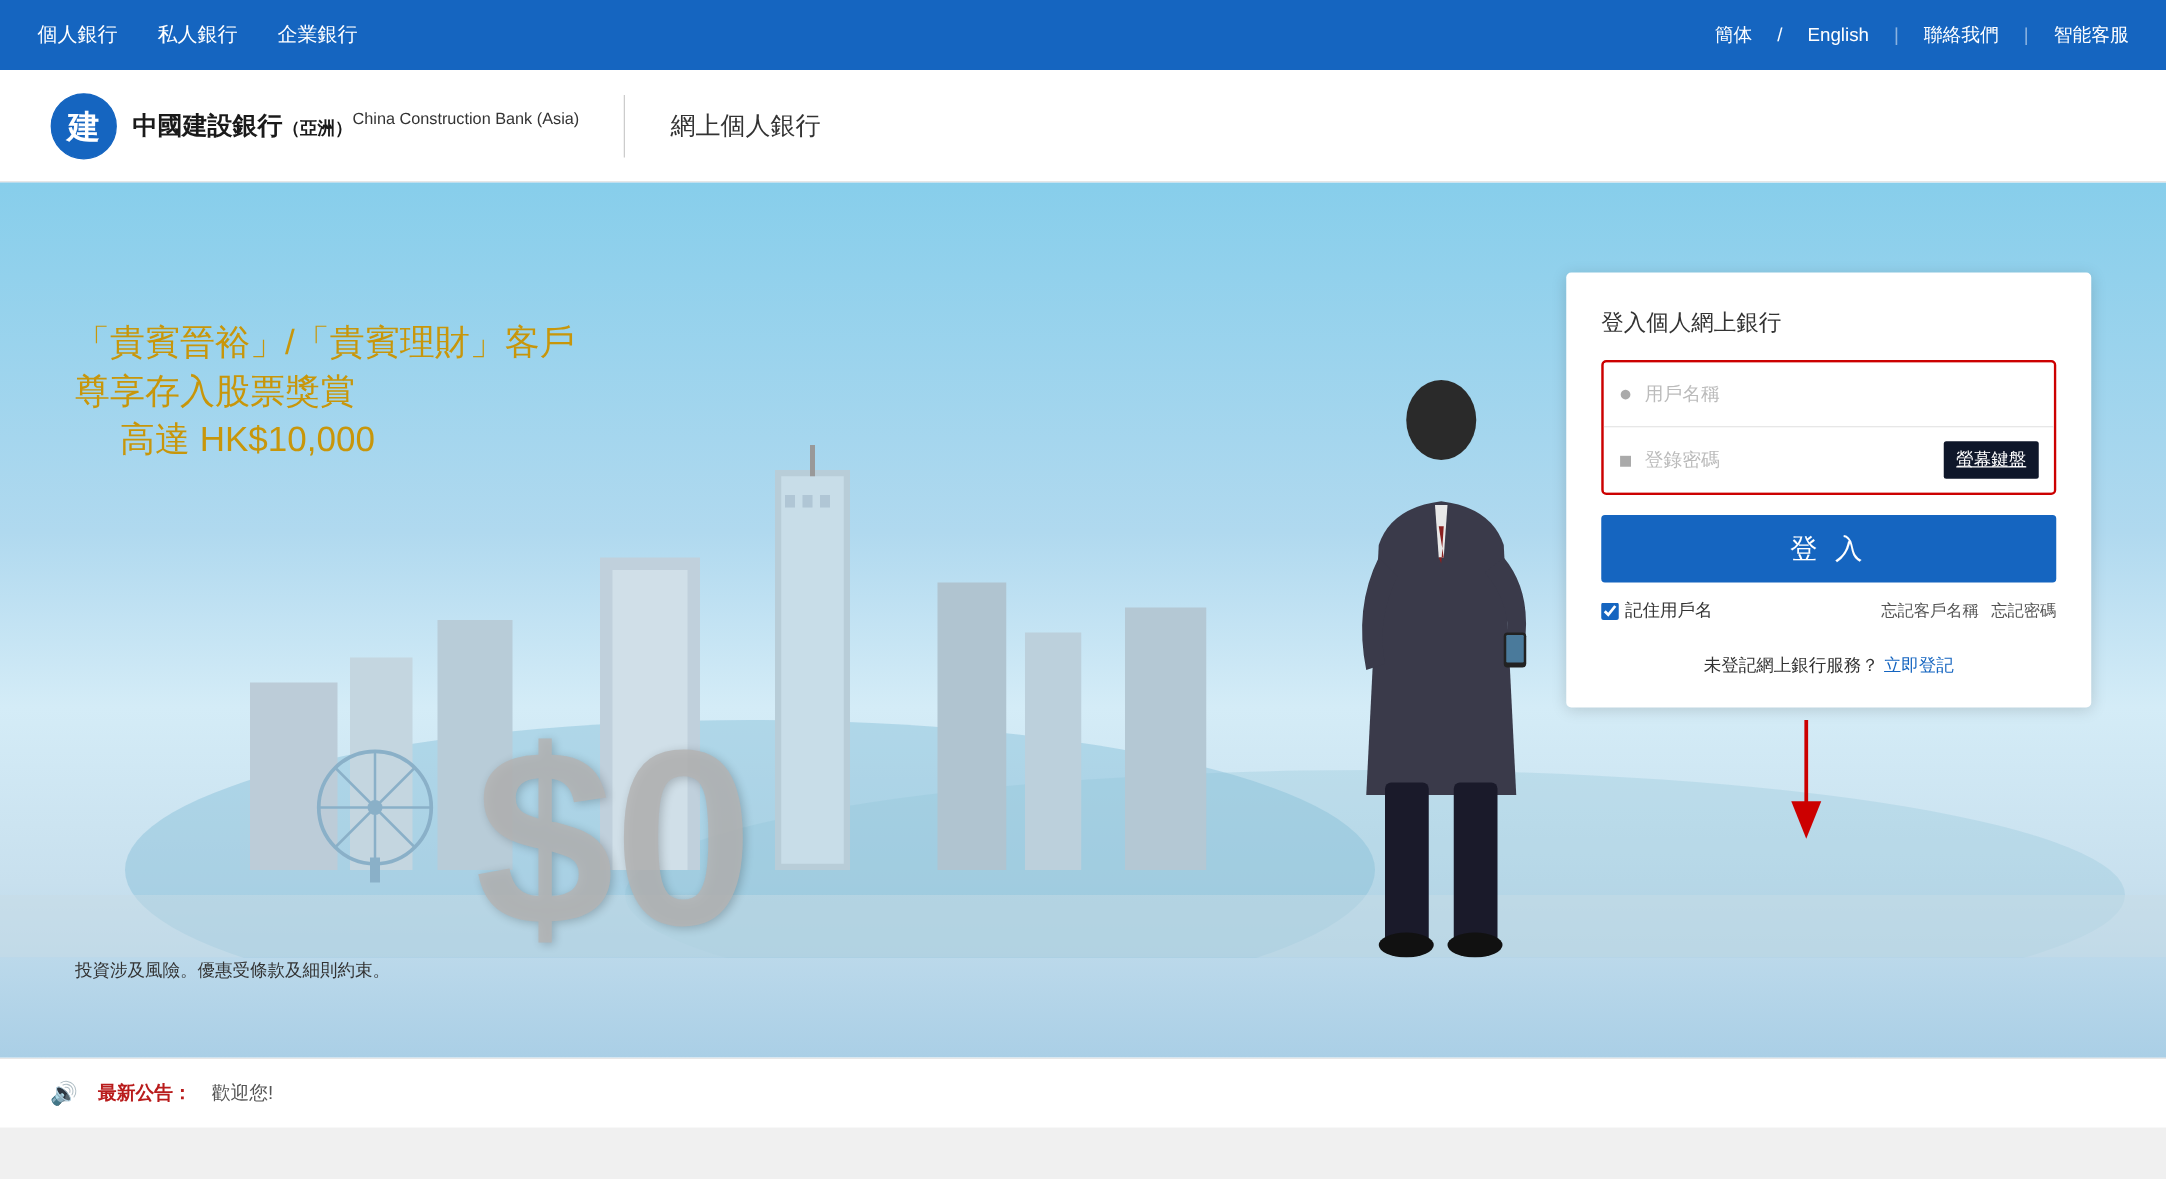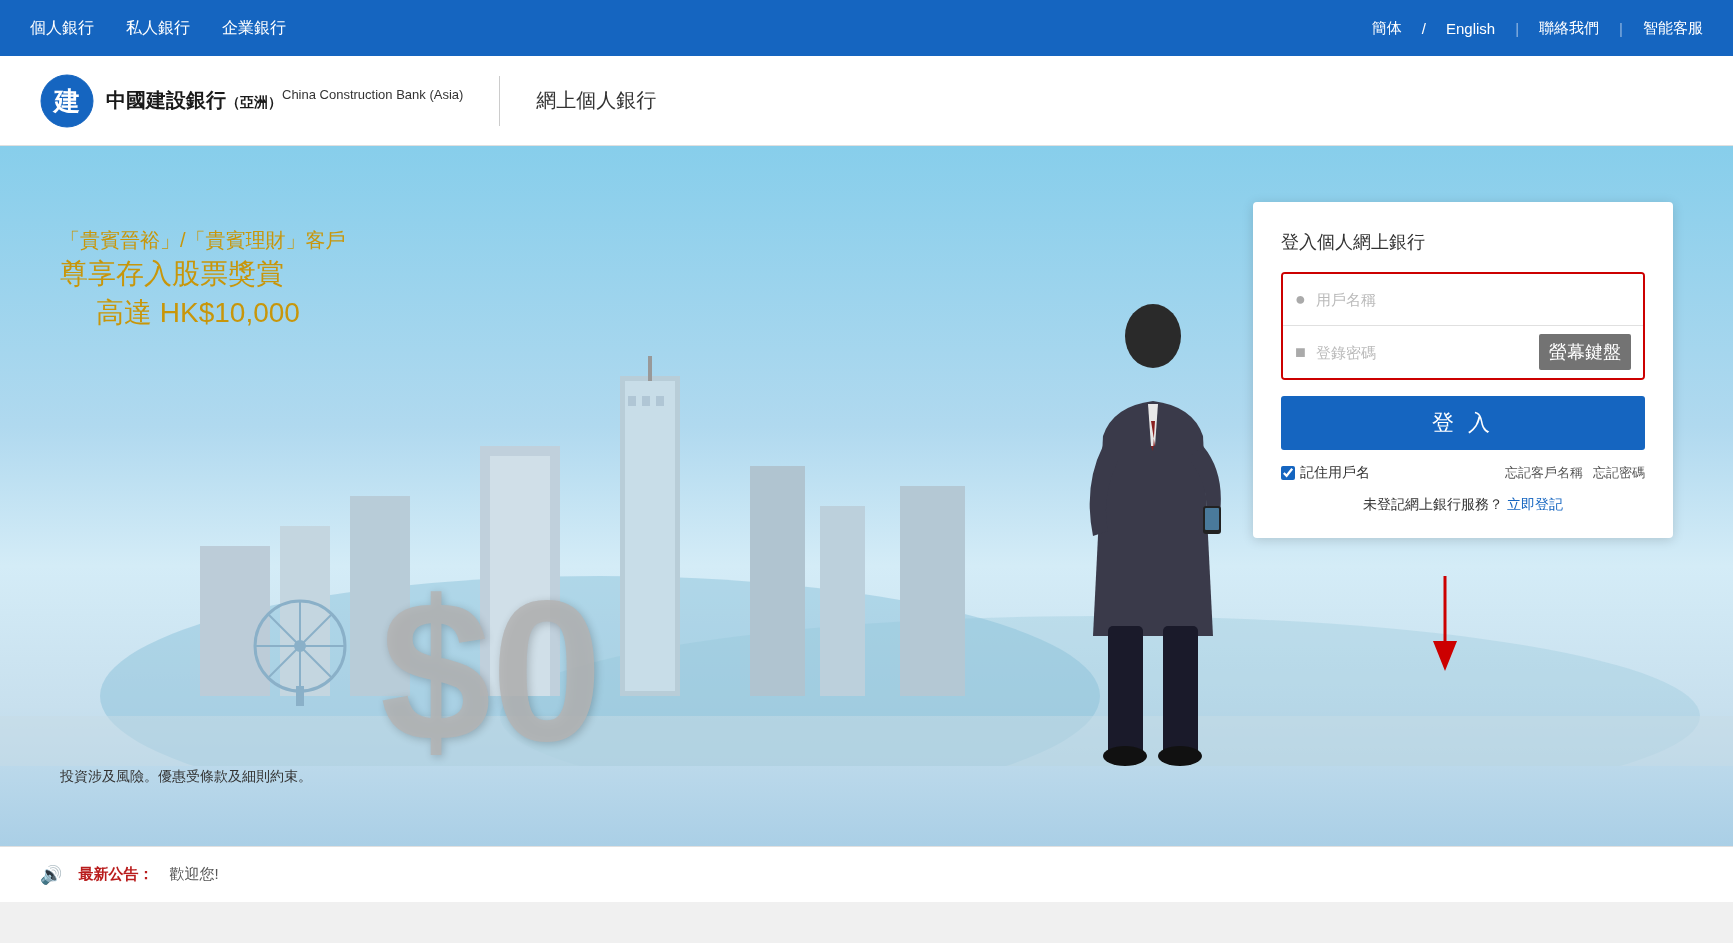--- a/index.html
+++ b/index.html
@@ -107,23 +107,23 @@
       color: #1a3a6b;
       line-height: 1.15;
     }
     .promo-text .line2 {
       font-size: 62px;
       font-weight: bold;
       color: #1a3a6b;
       line-height: 1.15;
     }
     .promo-text .line3 {
-      font-size: 20px;
+      font-size: 28px;
       color: #c8960a;
-      margin-top: 0;
+      margin-top: 28px;
       line-height: 1.4;
     }
     .promo-text .line4 {
       font-size: 28px;
       color: #c8960a;
       line-height: 1.4;
     }
     .promo-text .line5 {
       font-size: 28px;
       color: #c8960a;
@@ -149,21 +149,21 @@
       font-weight: bold;
       color: rgba(180,180,180,0.85);
       z-index: 5;
       text-shadow: 2px 2px 8px rgba(0,0,0,0.2);
       font-family: Arial, sans-serif;
     }
 
     
     .login-panel {
       position: absolute;
-      top: 56px;
+      top: 72px;
       right: 60px;
       width: 420px;
       background: white;
       border-radius: 4px;
       padding: 28px 28px 24px 28px;
       box-shadow: 0 2px 12px rgba(0,0,0,0.15);
       z-index: 20;
     }
     .login-panel h2 {
       font-size: 18px;
@@ -199,46 +199,47 @@
       border: none;
       outline: none;
       font-size: 15px;
       color: #333;
       background: transparent;
     }
     .input-row input::placeholder {
       color: #bbb;
     }
     .keyboard-btn {
-      background: #737373;
+      background: #0f172a;
       color: white;
       border: none;
       padding: 6px 10px;
-      font-size: 18px;
+      font-size: 14px;
       cursor: pointer;
       border-radius: 2px;
       white-space: nowrap;
+      text-decoration: underline;
     }
     .login-btn {
       width: 100%;
       height: 54px;
       background: #1565c0;
       color: white;
       border: none;
       font-size: 22px;
       cursor: pointer;
       border-radius: 3px;
       margin-bottom: 14px;
       letter-spacing: 4px;
     }
     .login-options {
       display: flex;
       align-items: flex-end;
       gap: 10px;
-      margin-bottom: 14px;
+      margin-bottom: 26px;
       font-size: 14px;
     }
     .remember-me {
       display: flex;
       align-items: center;
       gap: 5px;
       color: #333;
     }
     .remember-me input[type=checkbox] {
       width: 14px;

